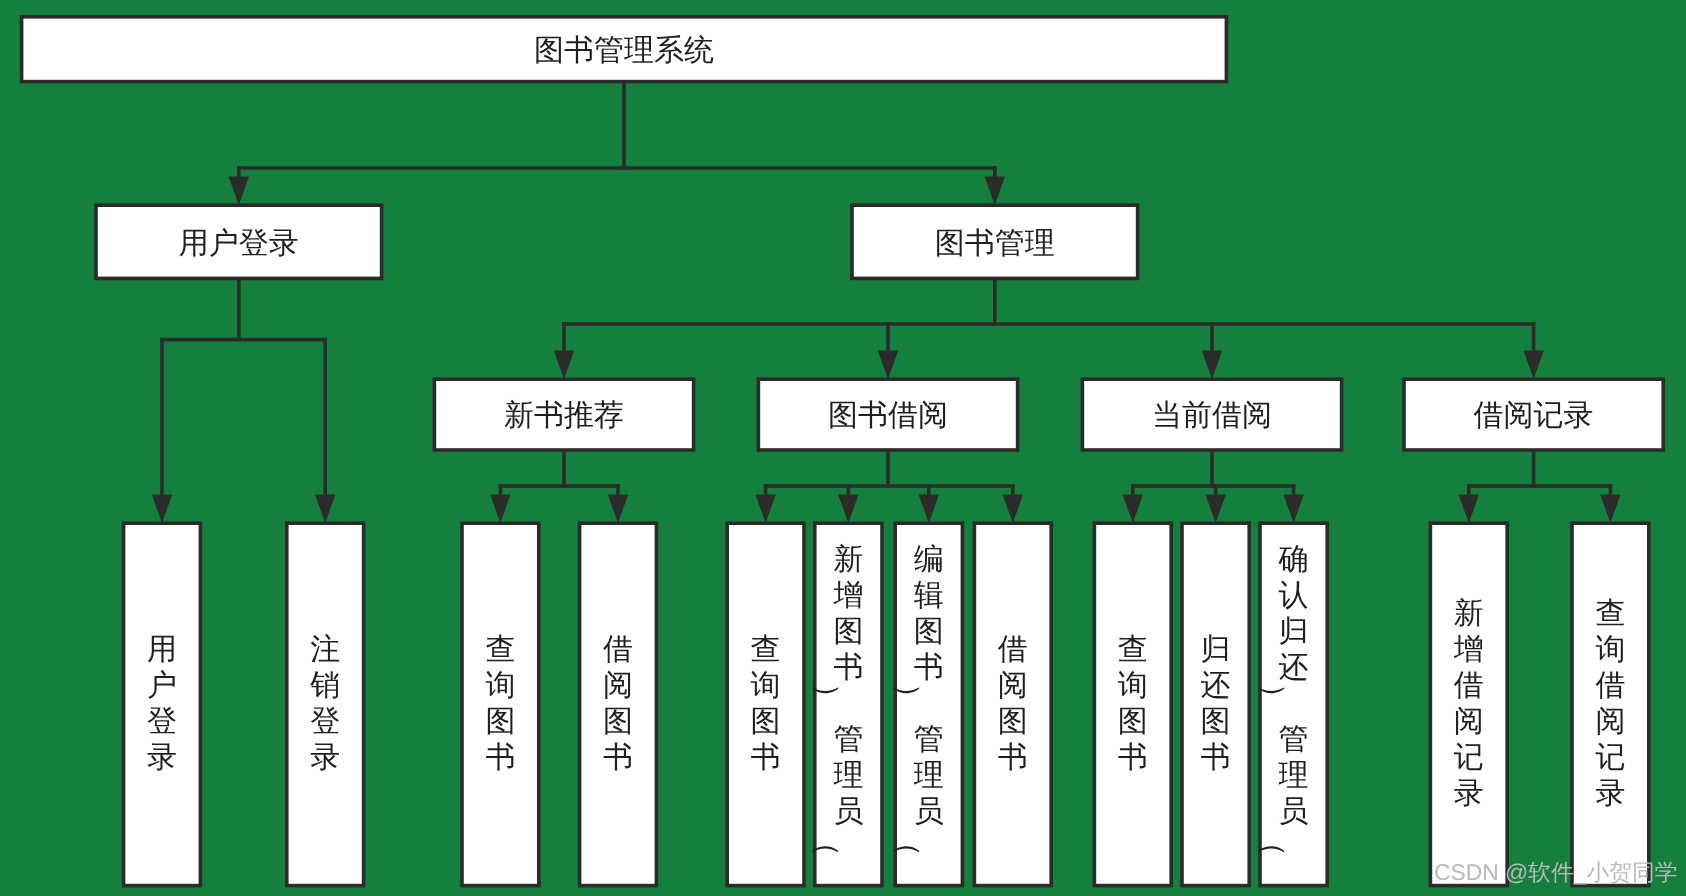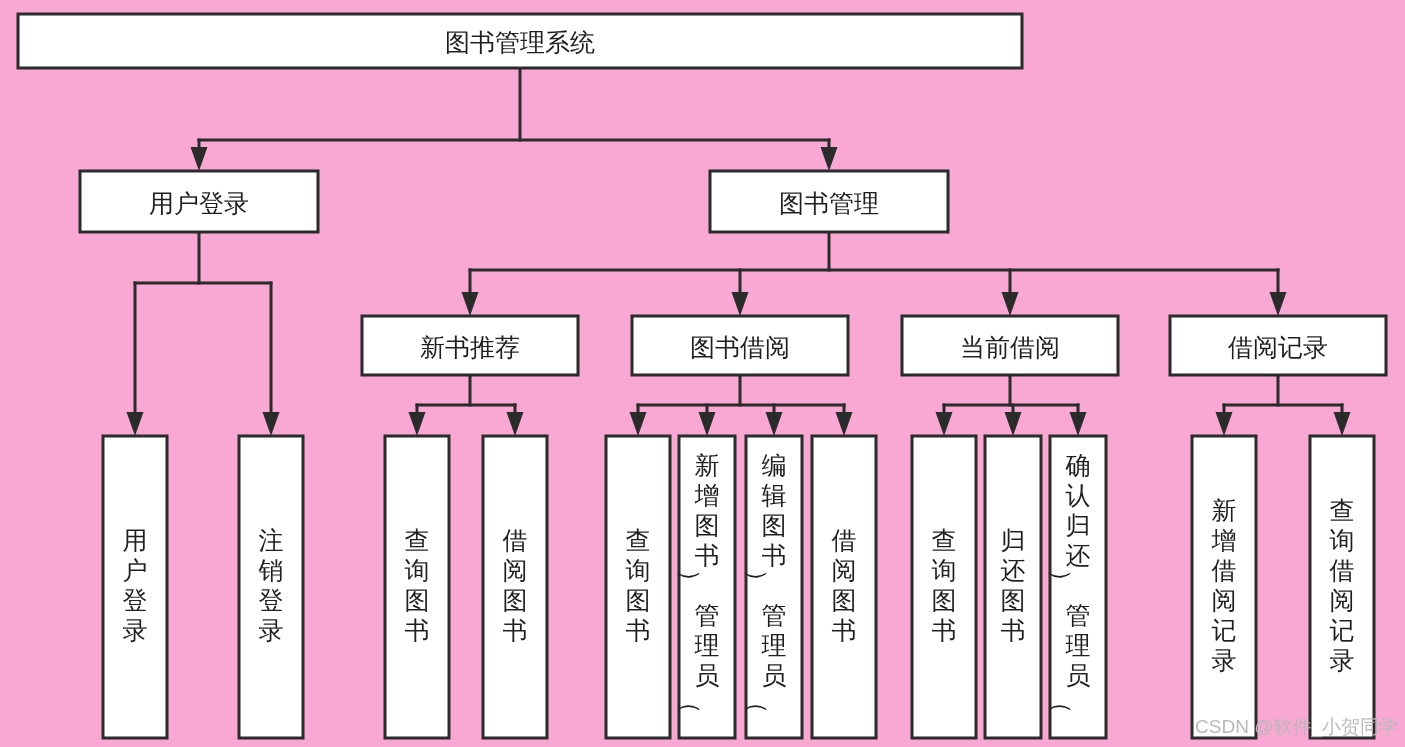--- a/index.html
+++ b/index.html
@@ -11,21 +11,21 @@
   body {
     width: 1405px;
     height: 747px;
     font-family: "Liberation Sans", "DejaVu Sans", sans-serif;
     overflow: hidden;
   }
   #diagram-root {
     position: relative;
     width: 1405px;
     height: 747px;
-    background: #f9a8d4;
+    background: #15803d;
   }
   svg#tree-svg {
     position: absolute;
     left: 0;
     top: 0;
     width: 1405px;
     height: 747px;
     display: block;
   }
   .node-box {

